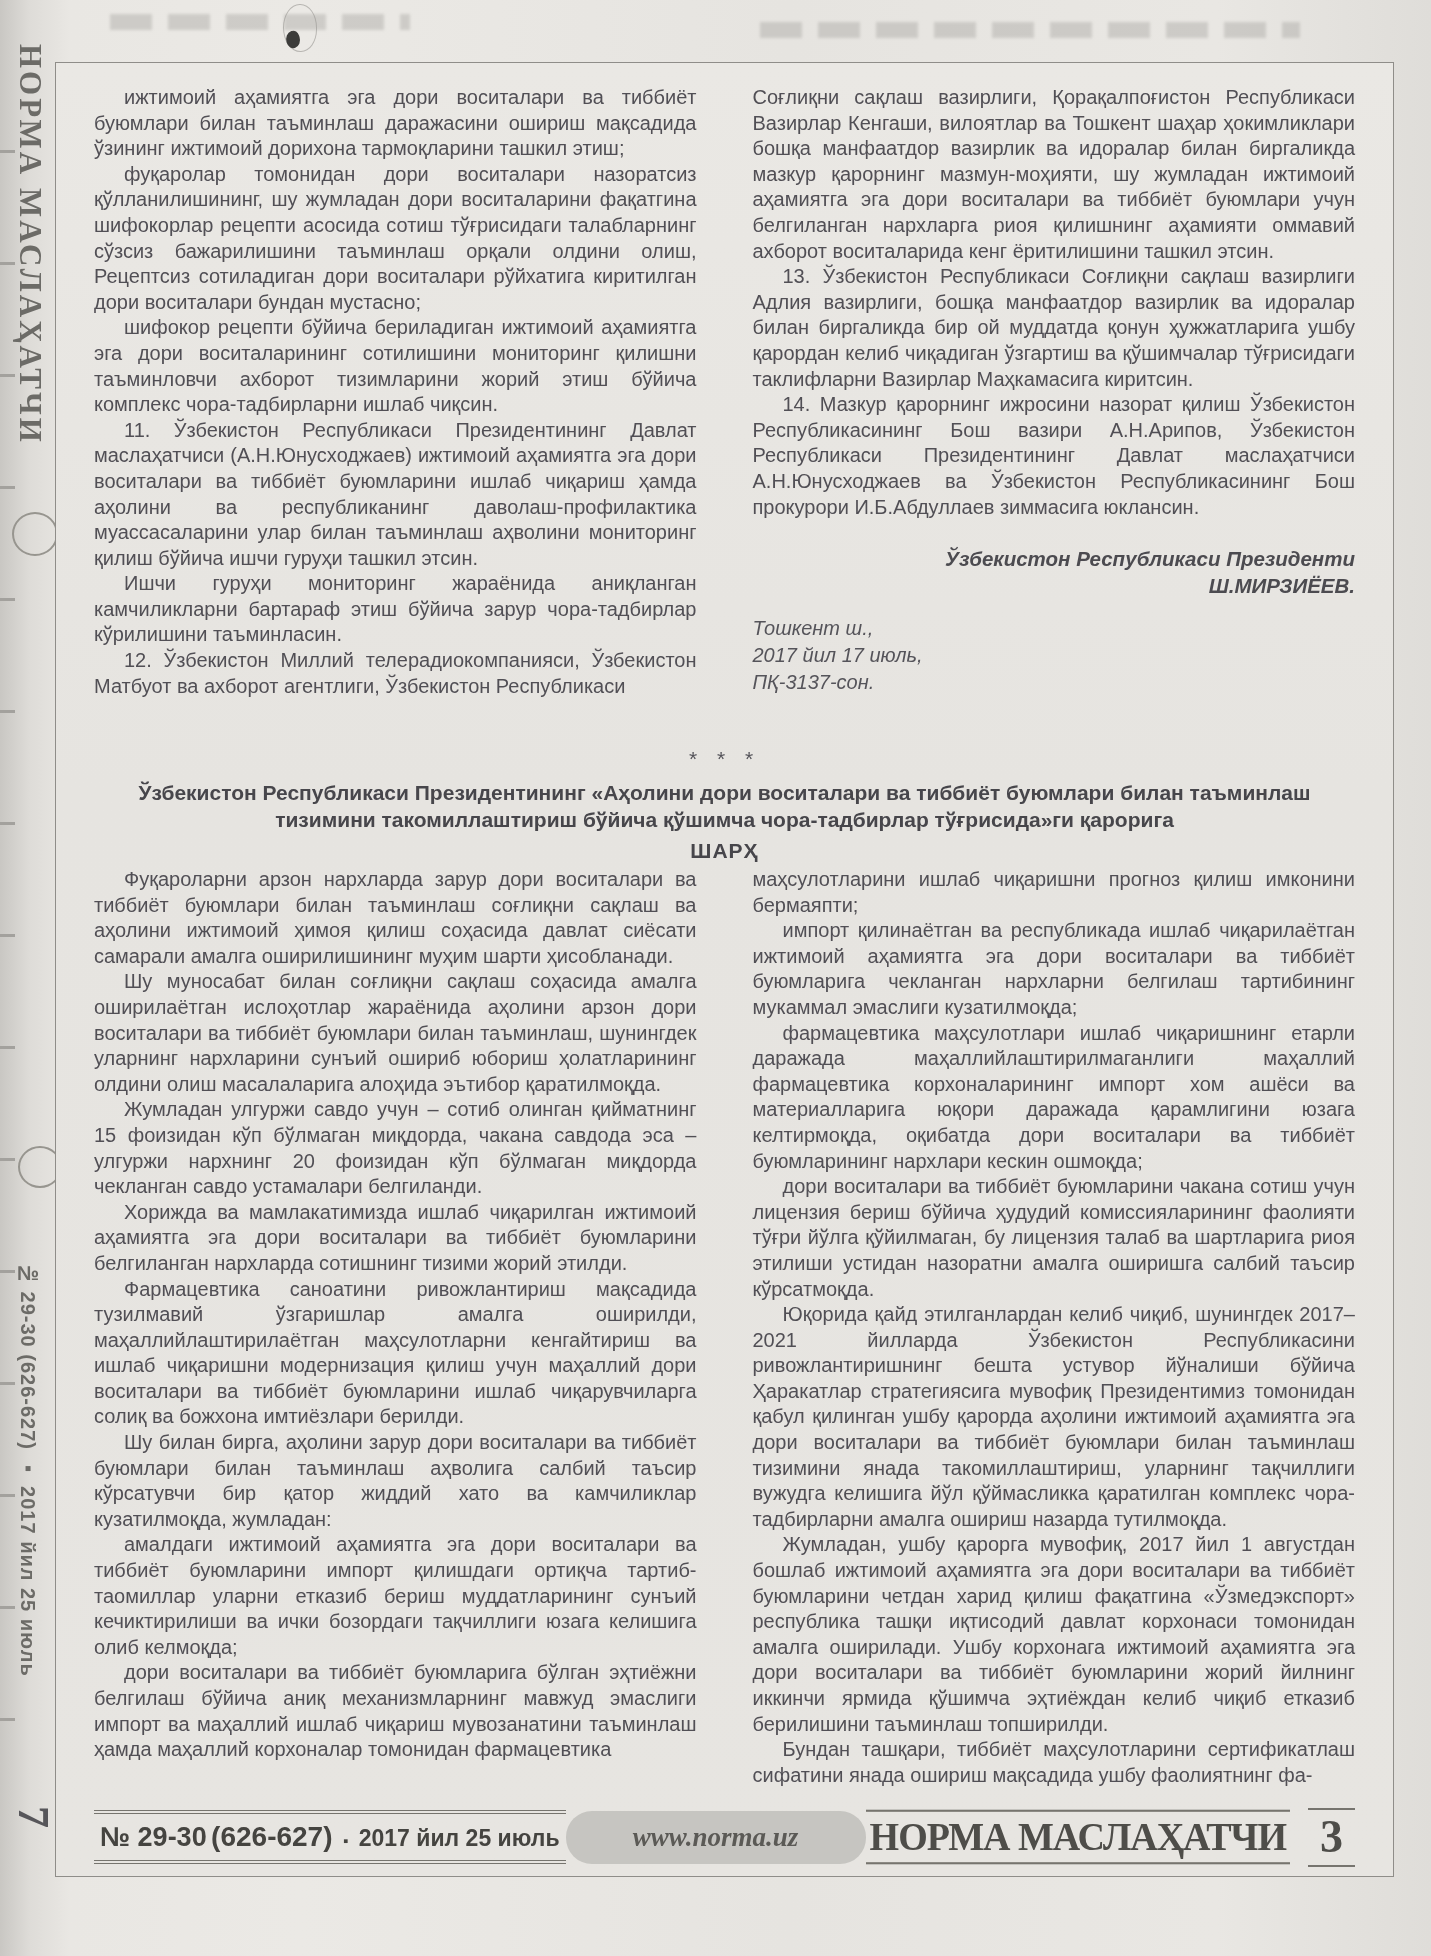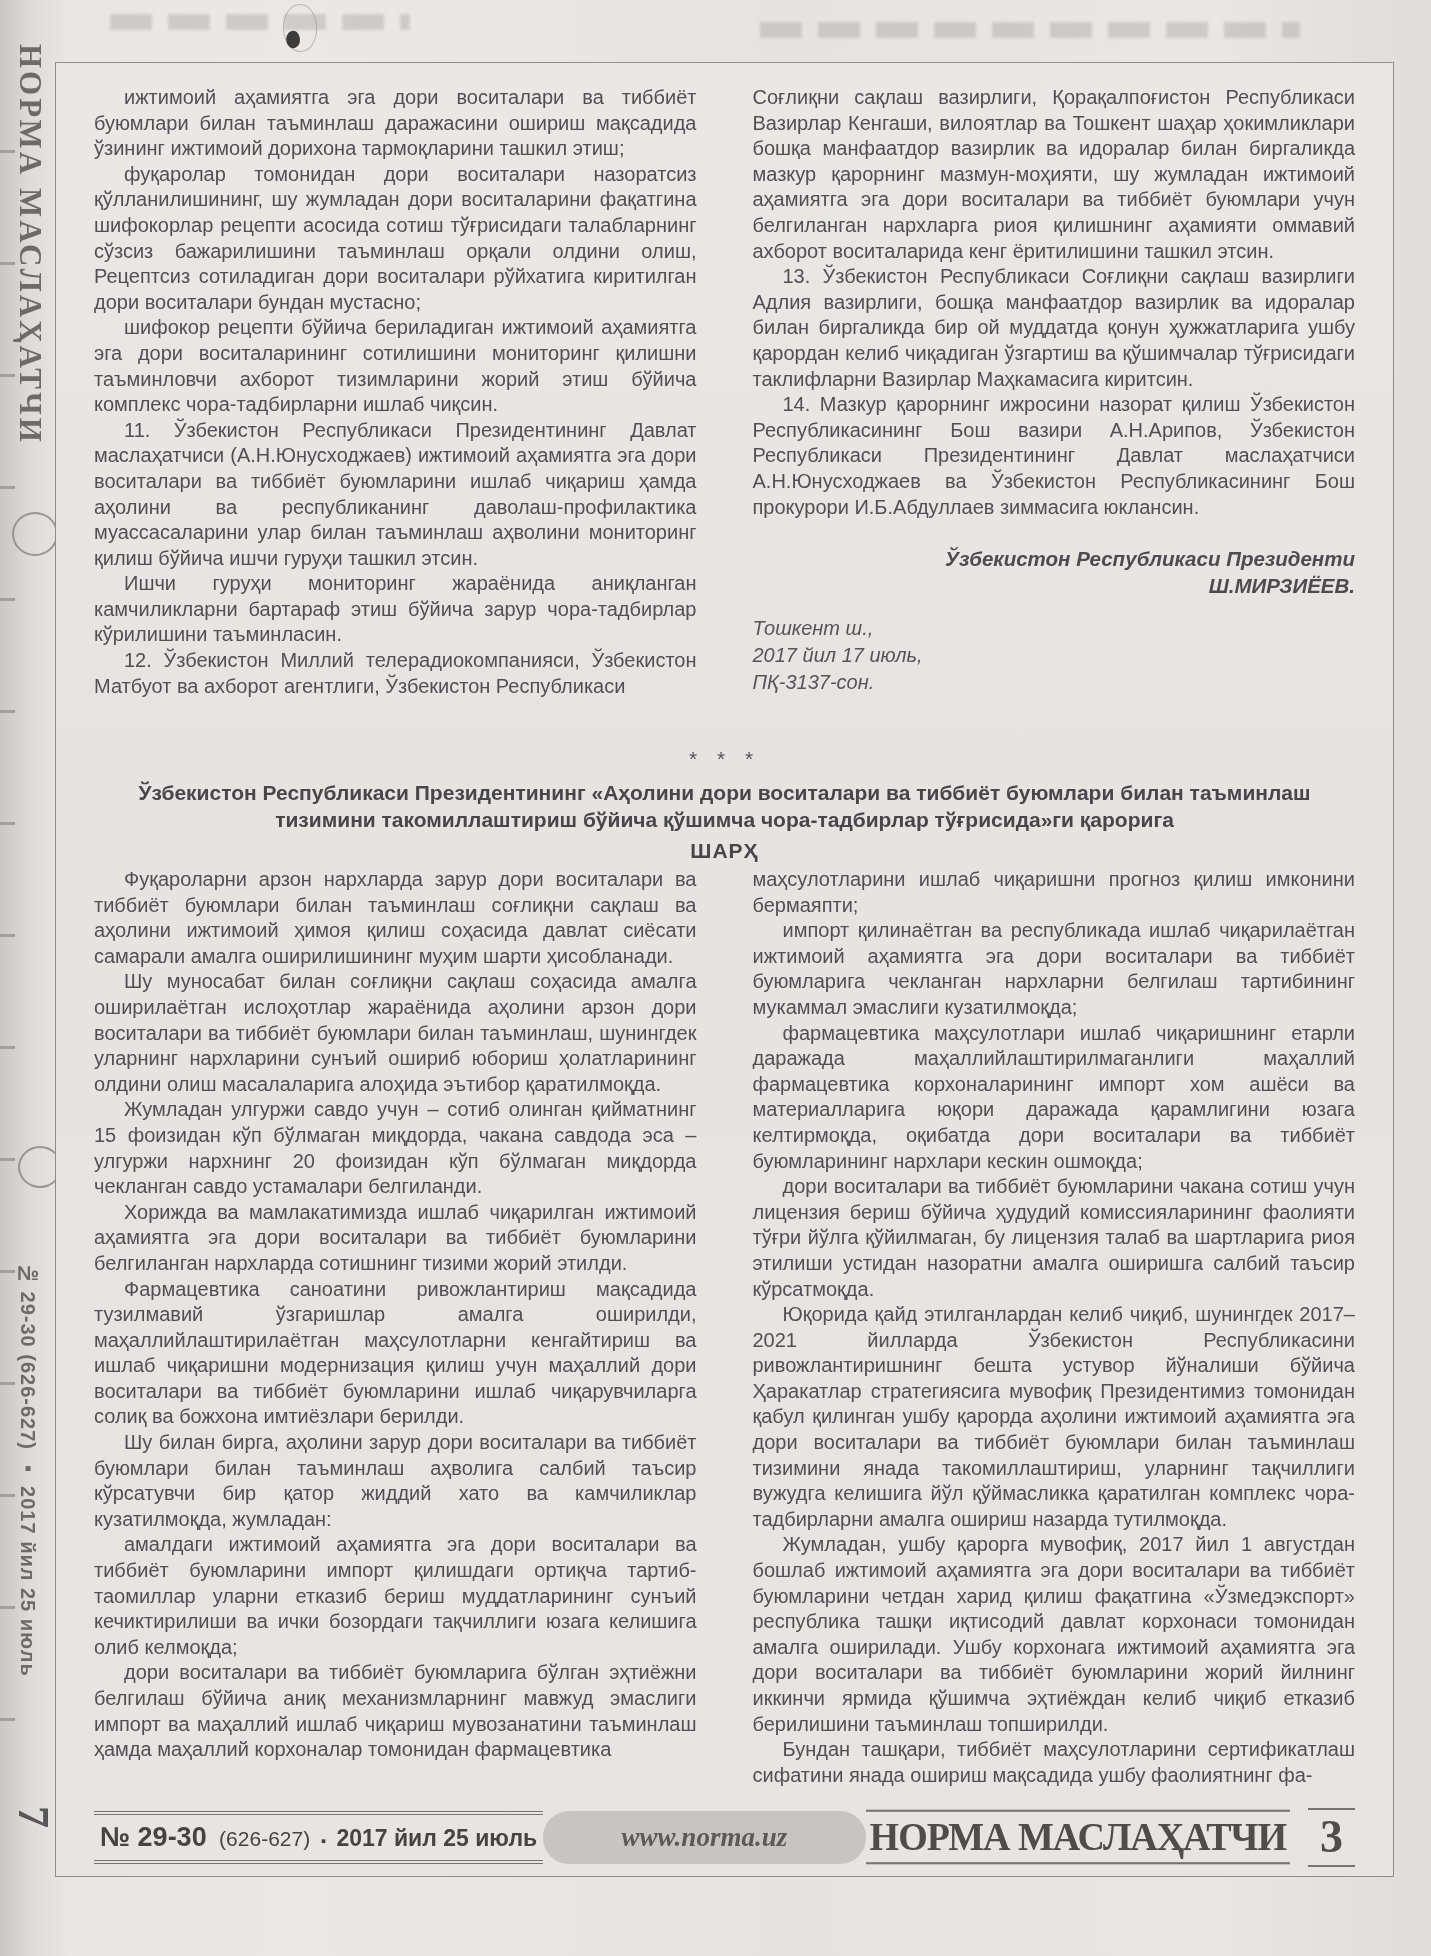--- a/index.html
+++ b/index.html
@@ -43,21 +43,21 @@
     font-size:21px;letter-spacing:7px;color:#55545a;}
   .heading-block{position:absolute;top:716px;left:62px;right:62px;text-align:center;}
   .heading{font-weight:bold;font-size:21px;line-height:27px;color:#47464b;margin:0;}
   .heading-label{font-weight:bold;font-size:21px;line-height:27px;color:#47464b;margin:4px 0 0 0;letter-spacing:1px;}
   
   .footer{position:absolute;left:38px;right:38px;bottom:8px;height:62px;
     display:flex;align-items:center;justify-content:space-between;}
   .footer-issue{border-top:4px double #76746e;border-bottom:4px double #76746e;
     padding:7px 6px;color:#454440;white-space:nowrap;}
   .fi-no{font-weight:bold;font-size:27px;text-align:center;}
-  .fi-paren{font-weight:normal;font-size:21px;margin-left:8px;}
+  .fi-paren{font-weight:bold;font-size:28px;}
   .fi-sep{font-size:15px;padding:0 6px;}
   .fi-date{font-weight:bold;font-size:23px;}
   .footer-site{background:#c6c5c1;border-radius:26px;width:452px;padding:11px 0;text-align:center;
     font-style:italic;font-weight:bold;font-size:27px;color:#5b5a56;font-family:Liberation Serif, serif;}
   .footer-right{display:flex;align-items:center;gap:18px;}
   .footer-masthead{font-family:"Liberation Serif",serif;font-weight:bold;font-size:38px;color:#4e4d49;
     border-top:2px solid #76746e;border-bottom:2px solid #76746e;padding:1px 4px 3px 4px;
     letter-spacing:-1px;white-space:nowrap;transform:scaleY(1.05);}
   .footer-page{font-family:"Liberation Serif",serif;font-weight:bold;font-size:46px;color:#4e4d49;
     border-top:2px solid #76746e;border-bottom:2px solid #76746e;padding:0 12px 2px 12px;}

